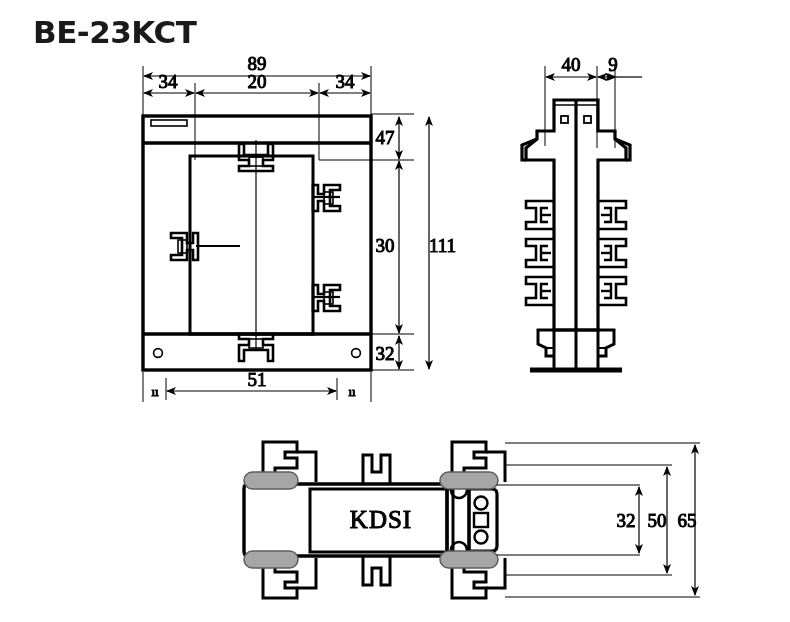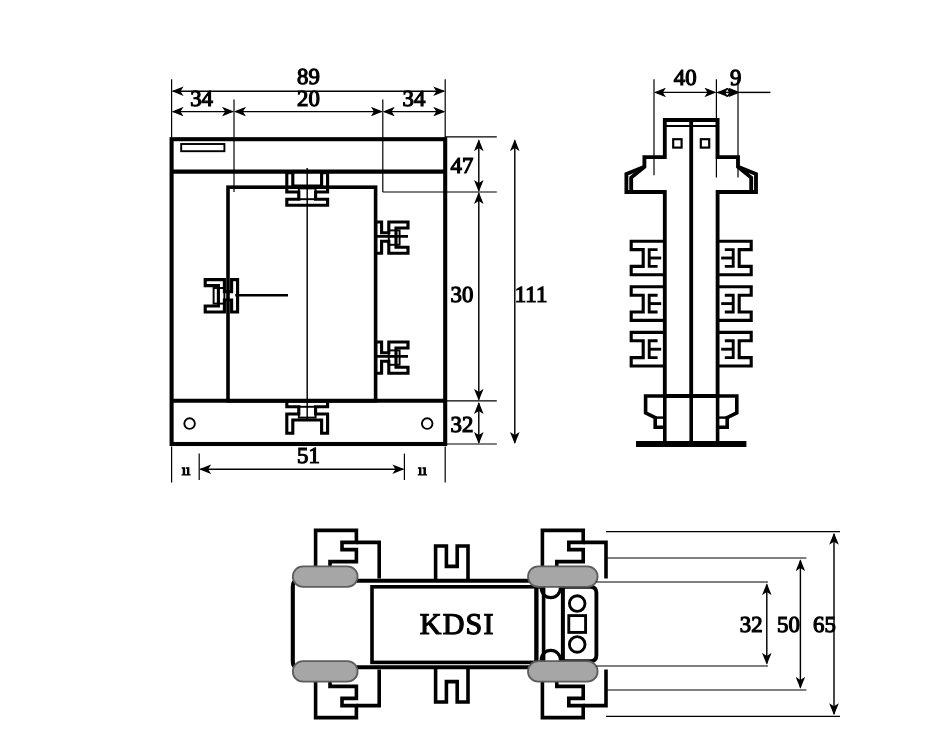--- a/index.html
+++ b/index.html
@@ -51,20 +51,21 @@
     font-size: 25px;
     letter-spacing: 1px;
     fill: #000000;
   }
 </style>
 </head>
 <body>
 
 <div id="page">
 
+  <div id="title">BE-23KCT</div>
 
   <svg id="drawing" viewBox="0 0 790 622">
     <defs>
       <marker id="arrowEnd" markerWidth="10" markerHeight="8" refX="9" refY="4" orient="auto" markerUnits="userSpaceOnUse">
         <path d="M0,0 L10,4 L0,8 L2.6,4 Z" fill="#000"></path>
       </marker>
       <marker id="arrowStart" markerWidth="10" markerHeight="8" refX="1" refY="4" orient="auto" markerUnits="userSpaceOnUse">
         <path d="M10,0 L0,4 L10,8 L7.4,4 Z" fill="#000"></path>
       </marker>
     </defs>

